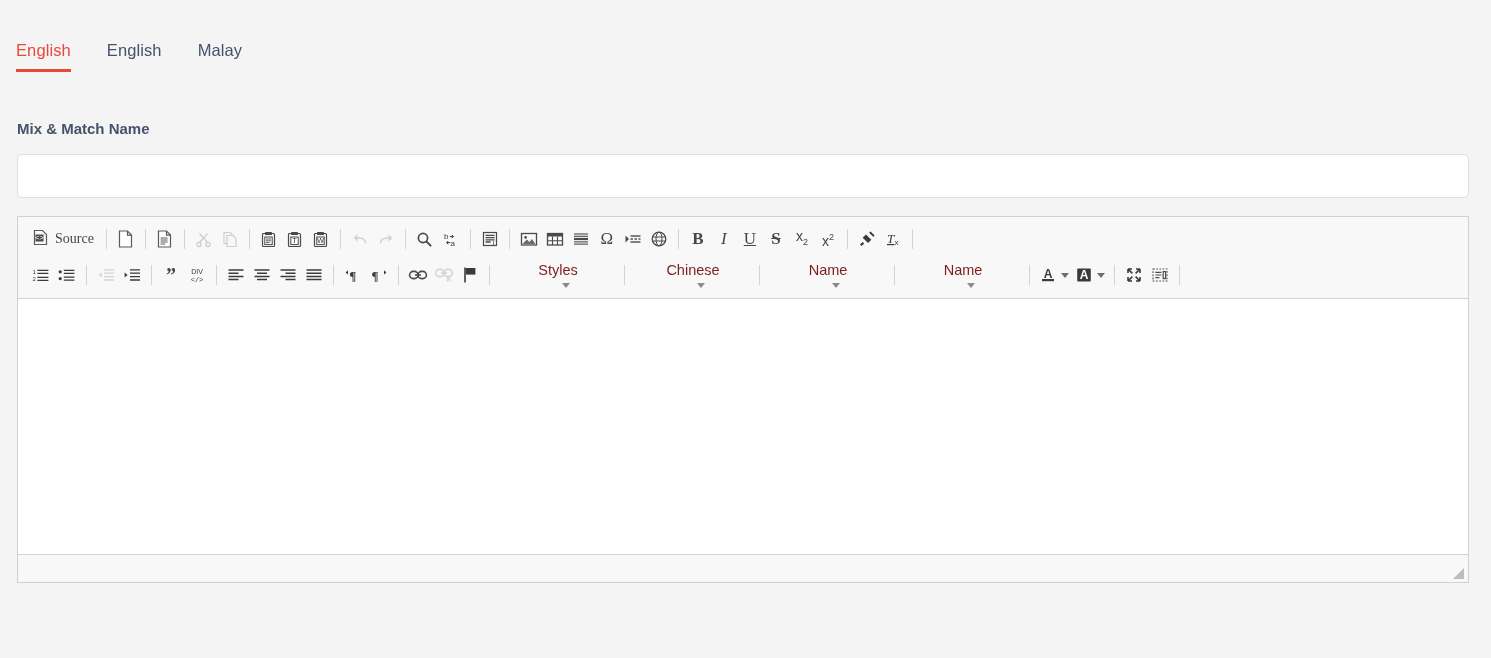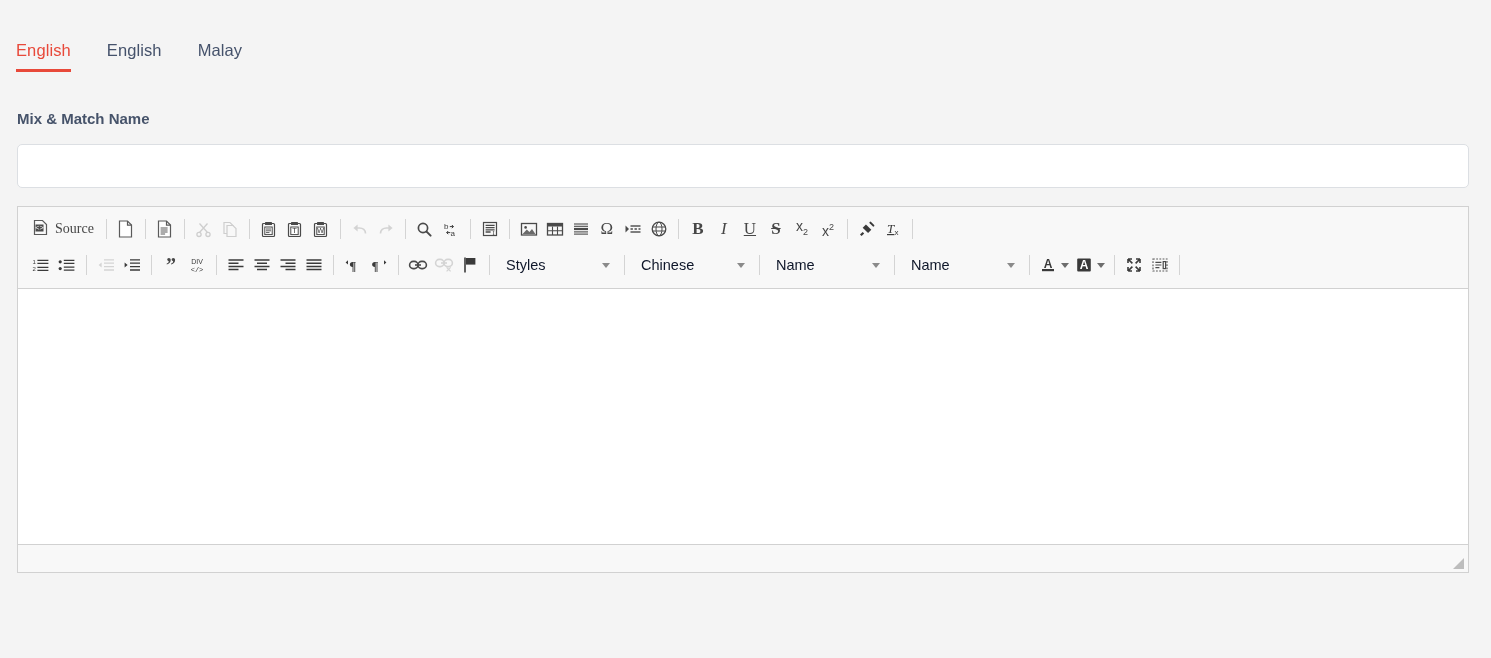--- a/index.html
+++ b/index.html
@@ -54,21 +54,21 @@
 
   
   .field-label {
     font-size: 15px;
     font-weight: bold;
     color: #46536a;
     padding: 0 0 0 17px;
     margin: 0;
     line-height: 18px;
   }
-  .label-name   { margin-top: 38px; }
+  .label-name   { margin-top: 48px; }
   .label-desc   { margin-top: 28px; }
 
   
   .text-input {
     display: block;
     box-sizing: border-box;
     margin: 16px 22px 0 17px;
     width: 1452px;
     height: 44px;
     border: 1px solid #dcdfe3;
@@ -144,22 +144,23 @@
   .tb-combo {
     display: flex;
     align-items: center;
     justify-content: space-between;
     height: 26px;
     min-width: 104px;
     padding: 0 6px 0 8px;
     margin: 0 2px;
     cursor: pointer;
     font-size: 14.5px;
-    color: #0f172a;
+    color: #7f1d1d;
     border-radius: 2px;
+    flex-direction: column;
   }
   .tb-combo .caret {
     width: 0; height: 0;
     border-left: 4px solid transparent;
     border-right: 4px solid transparent;
     border-top: 5px solid #8a8a8a;
     margin-left: 16px;
   }
   .tb-color {
     display: flex;

